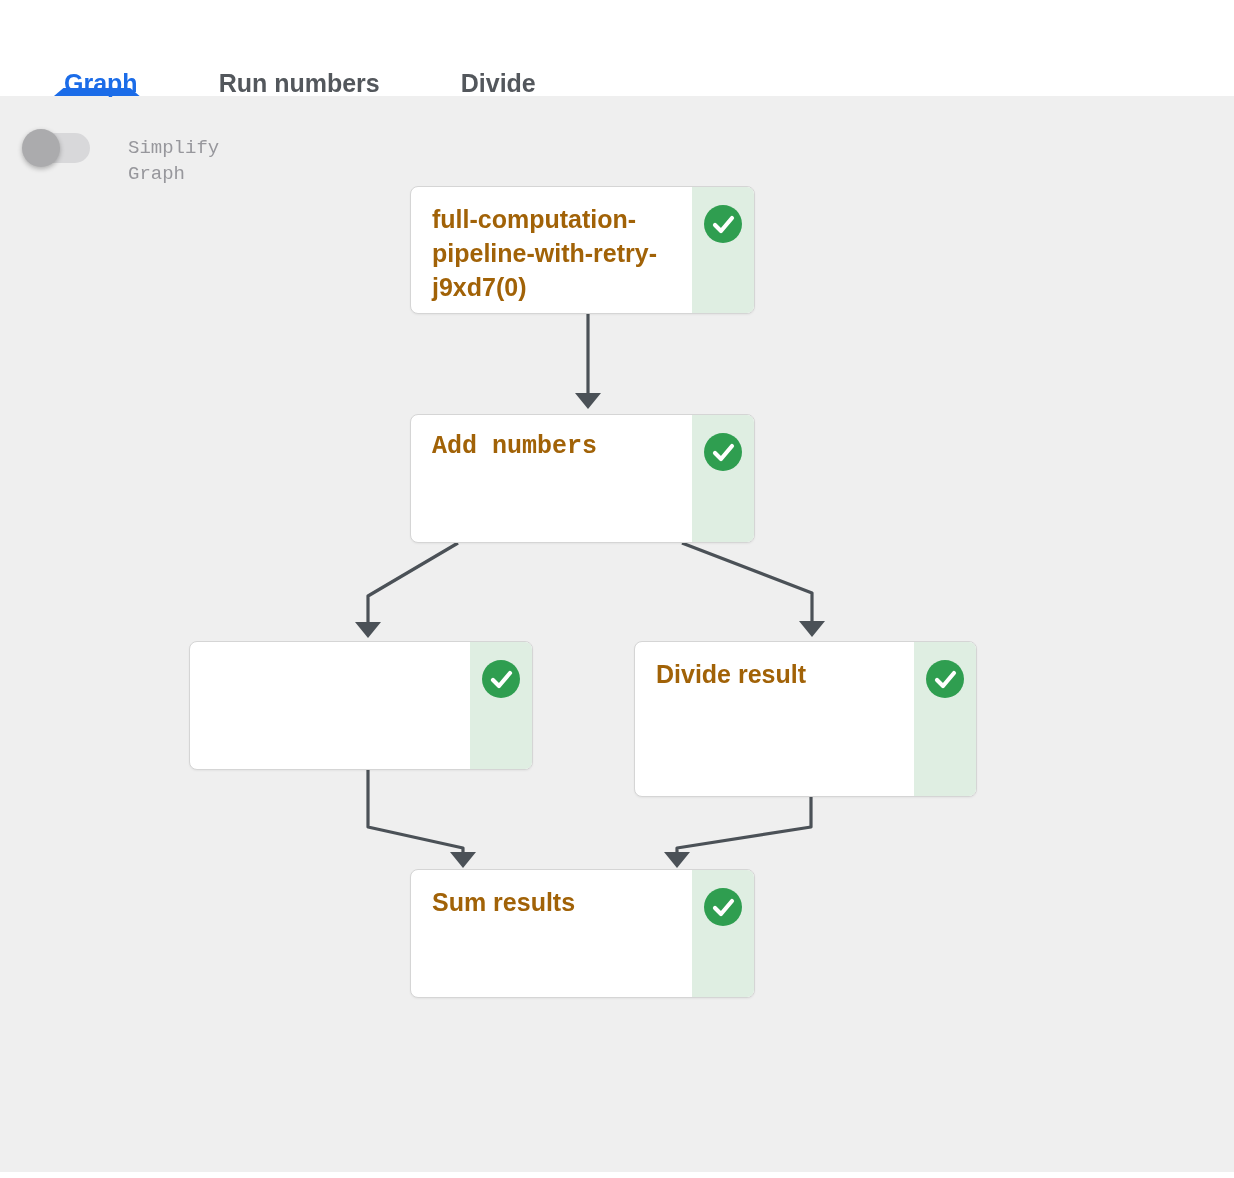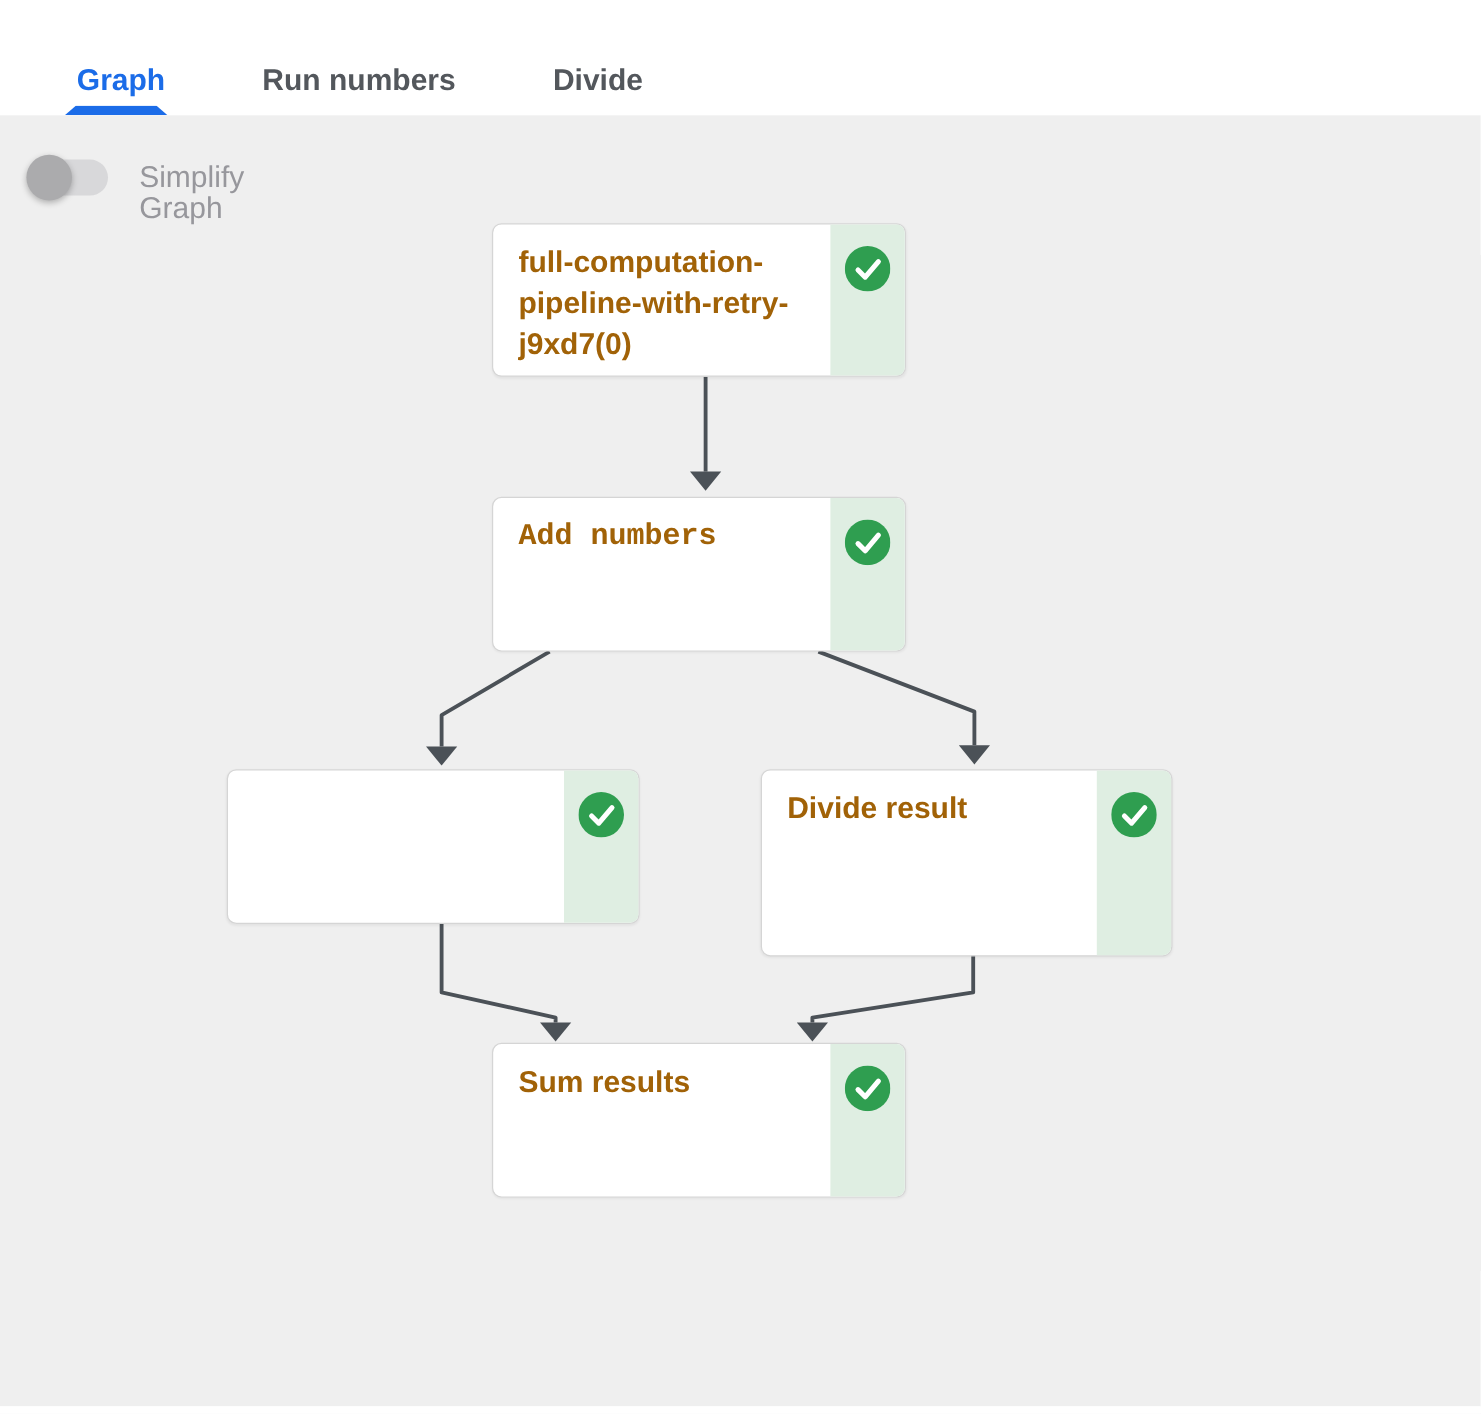--- a/index.html
+++ b/index.html
@@ -17,21 +17,21 @@
     background: #ffffff; z-index: 30;
   }
   .tabs {
     position: absolute; left: 64px; bottom: 0; top: 0;
     display: flex; gap: 81px; align-items: flex-end;
   }
   .tab {
     position: relative;
     font-size: 25px; font-weight: 700; line-height: 25px;
     color: var(--inactive-tab, #53575c);
-    padding-bottom: 16px;
+    padding-bottom: 0;
     cursor: pointer;
     white-space: nowrap;
   }
   .tab.active { color: var(--accent-blue, #1b6ce8); }
   .tab-underline {
     position: absolute; left: -10px; right: -2px; bottom: 0; height: 8px;
     background: var(--accent-blue, #1b6ce8);
     clip-path: polygon(11% 0%, 89% 0%, 100% 100%, 0% 100%);
   }
 
@@ -52,23 +52,24 @@
     width: 66px; height: 30px; border-radius: 15px;
     background: #d8d8da; cursor: pointer;
   }
   .toggle-knob {
     position: absolute; left: -2px; top: -4px;
     width: 38px; height: 38px; border-radius: 50%;
     background: #ababad;
     box-shadow: 0 2px 5px rgba(0,0,0,0.28);
   }
   .simplify-label {
-    position: absolute; left: 116px; top: 135px;
-    font-size: 25px; line-height: 26px;
+    position: absolute; left: 128px; top: 135px;
+    font-size: 19px; line-height: 26px;
     color: var(--muted-text, #97979c);
+    font-family: Liberation Mono, monospace;
   }
 
   
   .edges {
     position: absolute; left: 0; top: 0; width: 1234px; height: 1178px;
     z-index: 5; pointer-events: none;
   }
   .edges polyline {
     fill: none; stroke: var(--edge-gray, #4b5157);
     stroke-width: 3.2; stroke-linejoin: round;

